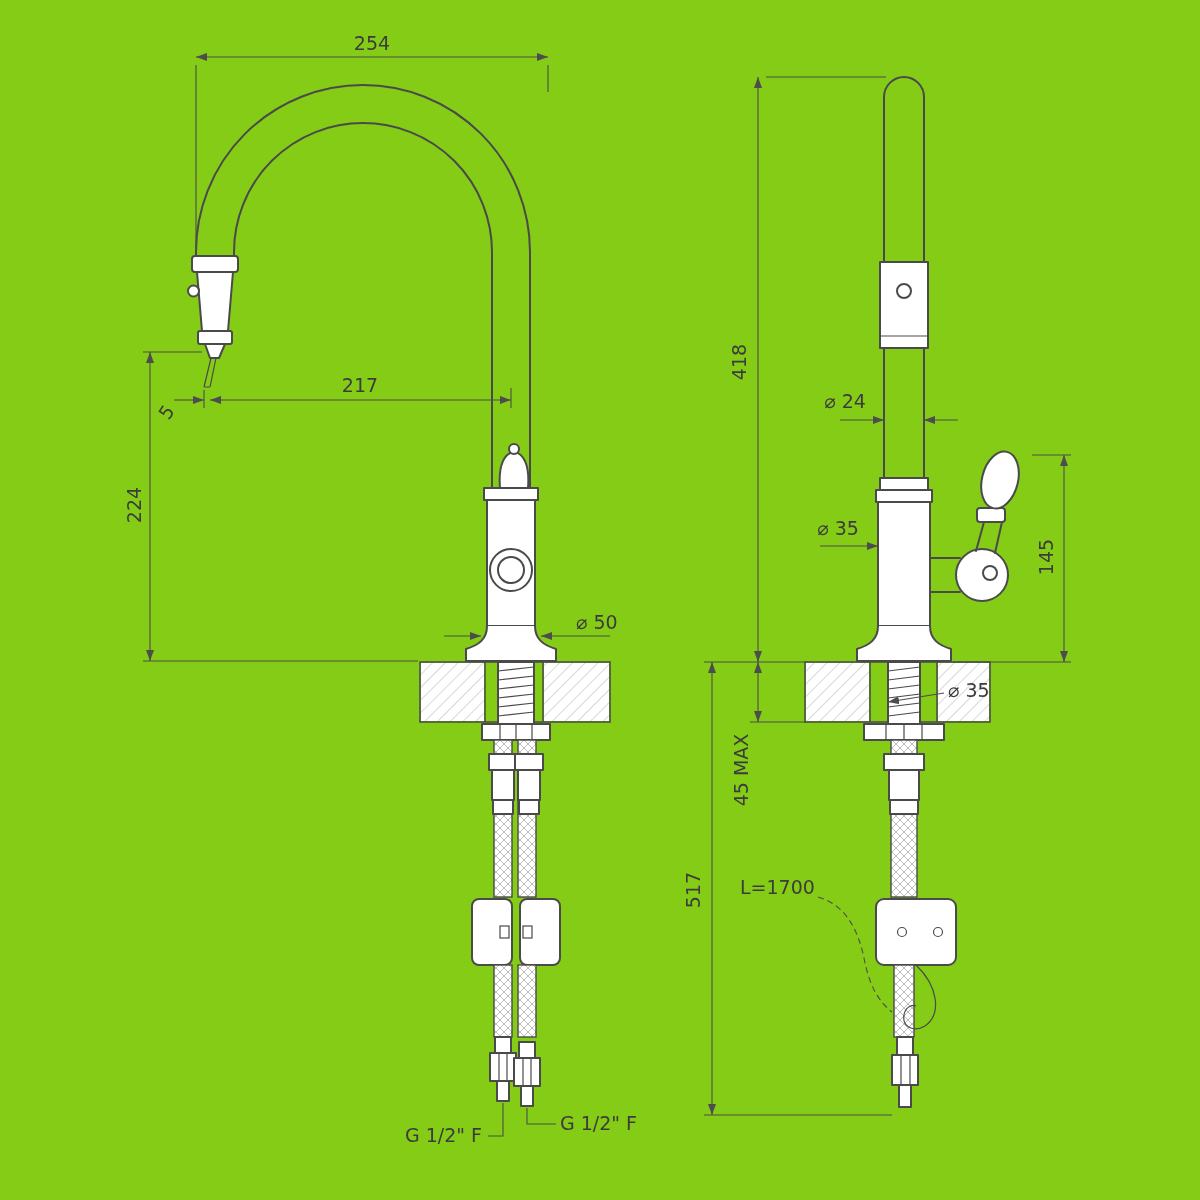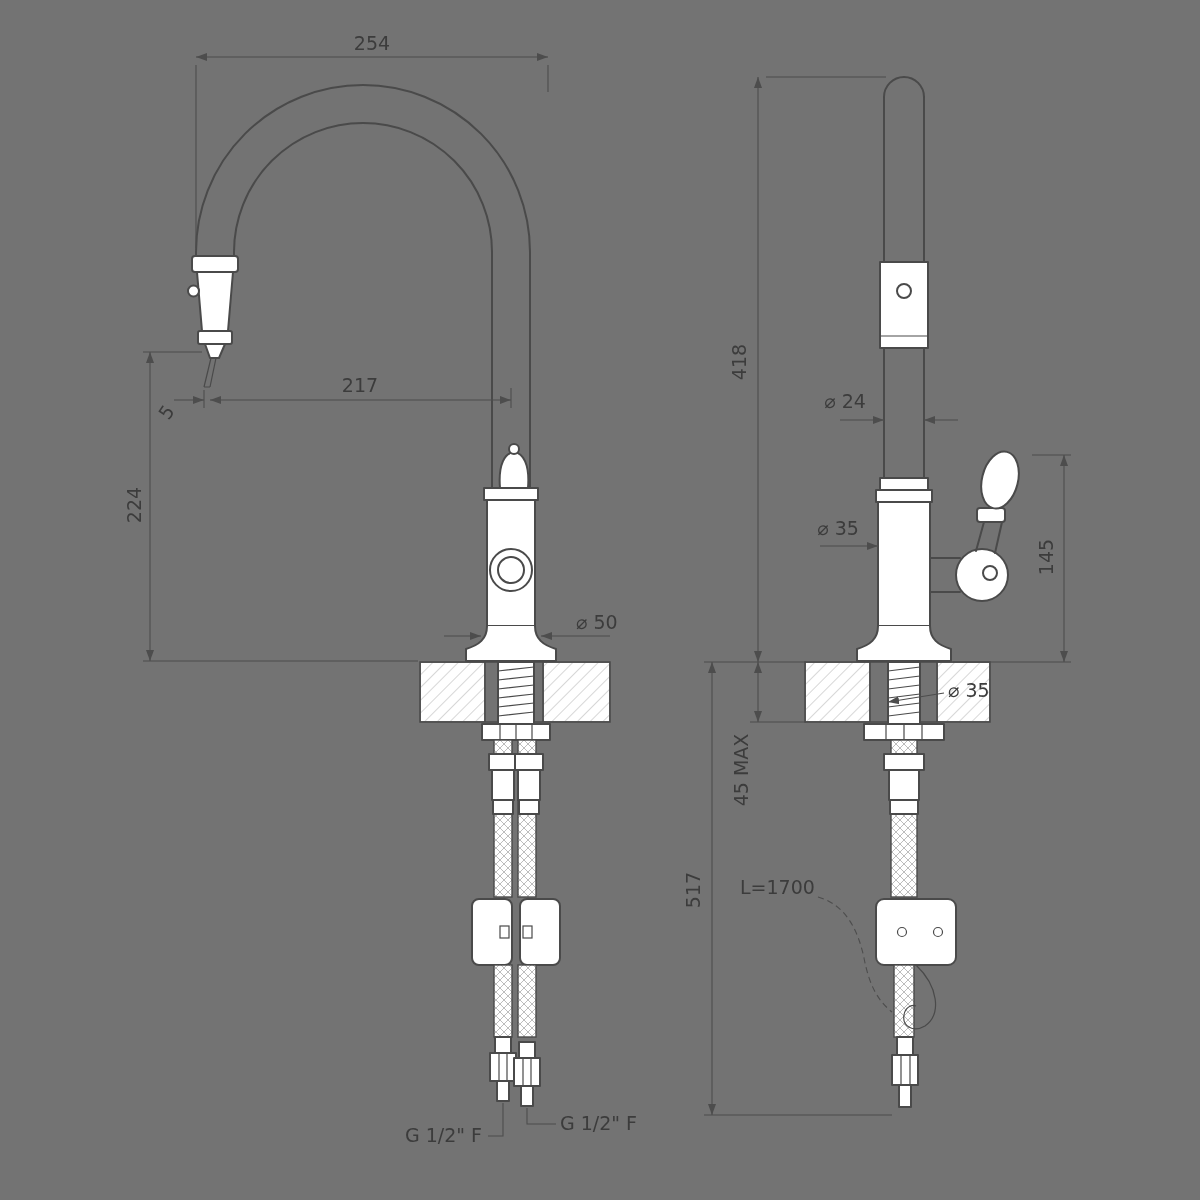--- a/index.html
+++ b/index.html
@@ -1,16 +1,16 @@
 <!DOCTYPE html>
 <html><head>
 <meta charset="utf-8">
 <style>
   html,body{margin:0;padding:0;background:#ffffff;}
-  .canvas{position:relative;width:1200px;height:1200px;background:#737373;overflow:hidden;}
+  .canvas{position:relative;width:1200px;height:1200px;background:#84cc16;overflow:hidden;}
   svg{display:block;}
   .obj{fill:none;stroke:#4a4a4a;stroke-width:2;stroke-linecap:round;stroke-linejoin:round;}
   .objw{fill:#ffffff;stroke:#4a4a4a;stroke-width:2;stroke-linejoin:round;}
   .md{fill:none;stroke:#4a4a4a;stroke-width:1.5;}
   .thin{fill:none;stroke:#4a4a4a;stroke-width:1.2;}
   .dim{fill:none;stroke:#4d4d4d;stroke-width:1.1;}
   .dash{stroke-dasharray:6 4;}
   .dimt{font-family:"DejaVu Sans",sans-serif;font-size:19px;fill:#3c3c3c;}
   .hatch{fill:url(#hatch);stroke:none;}
   .braid{fill:url(#braid);stroke:#4a4a4a;stroke-width:1.4;}

